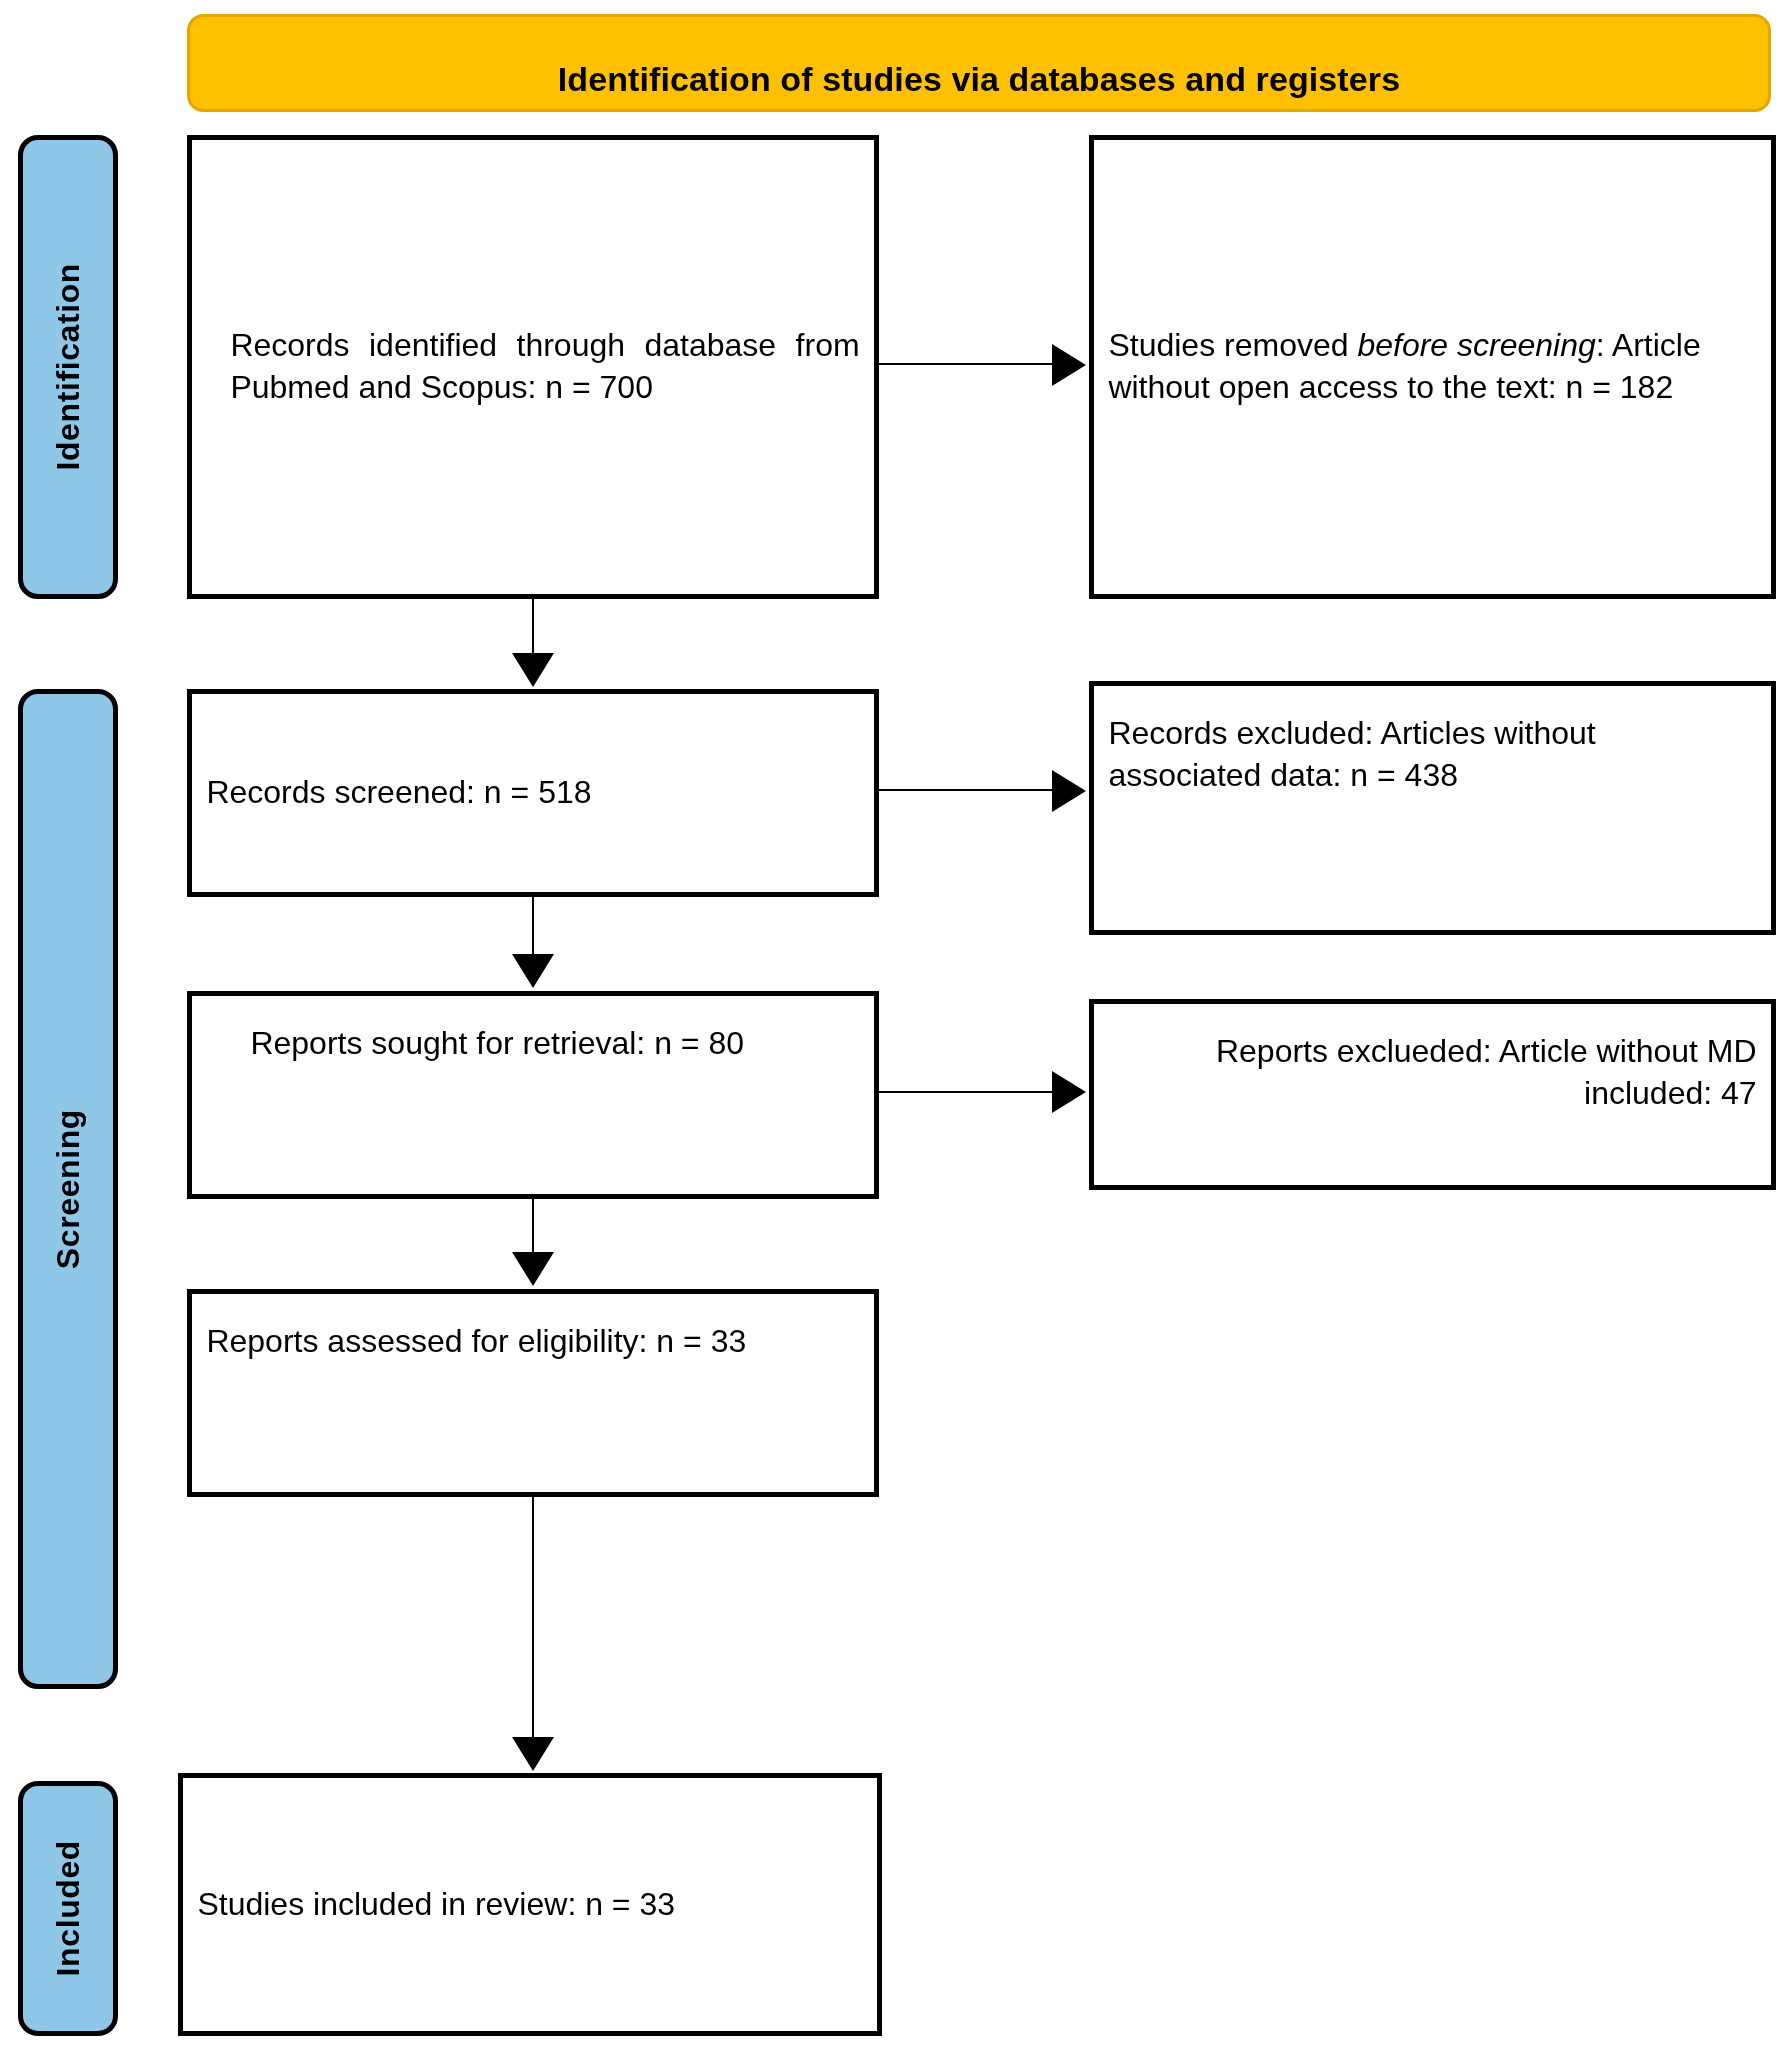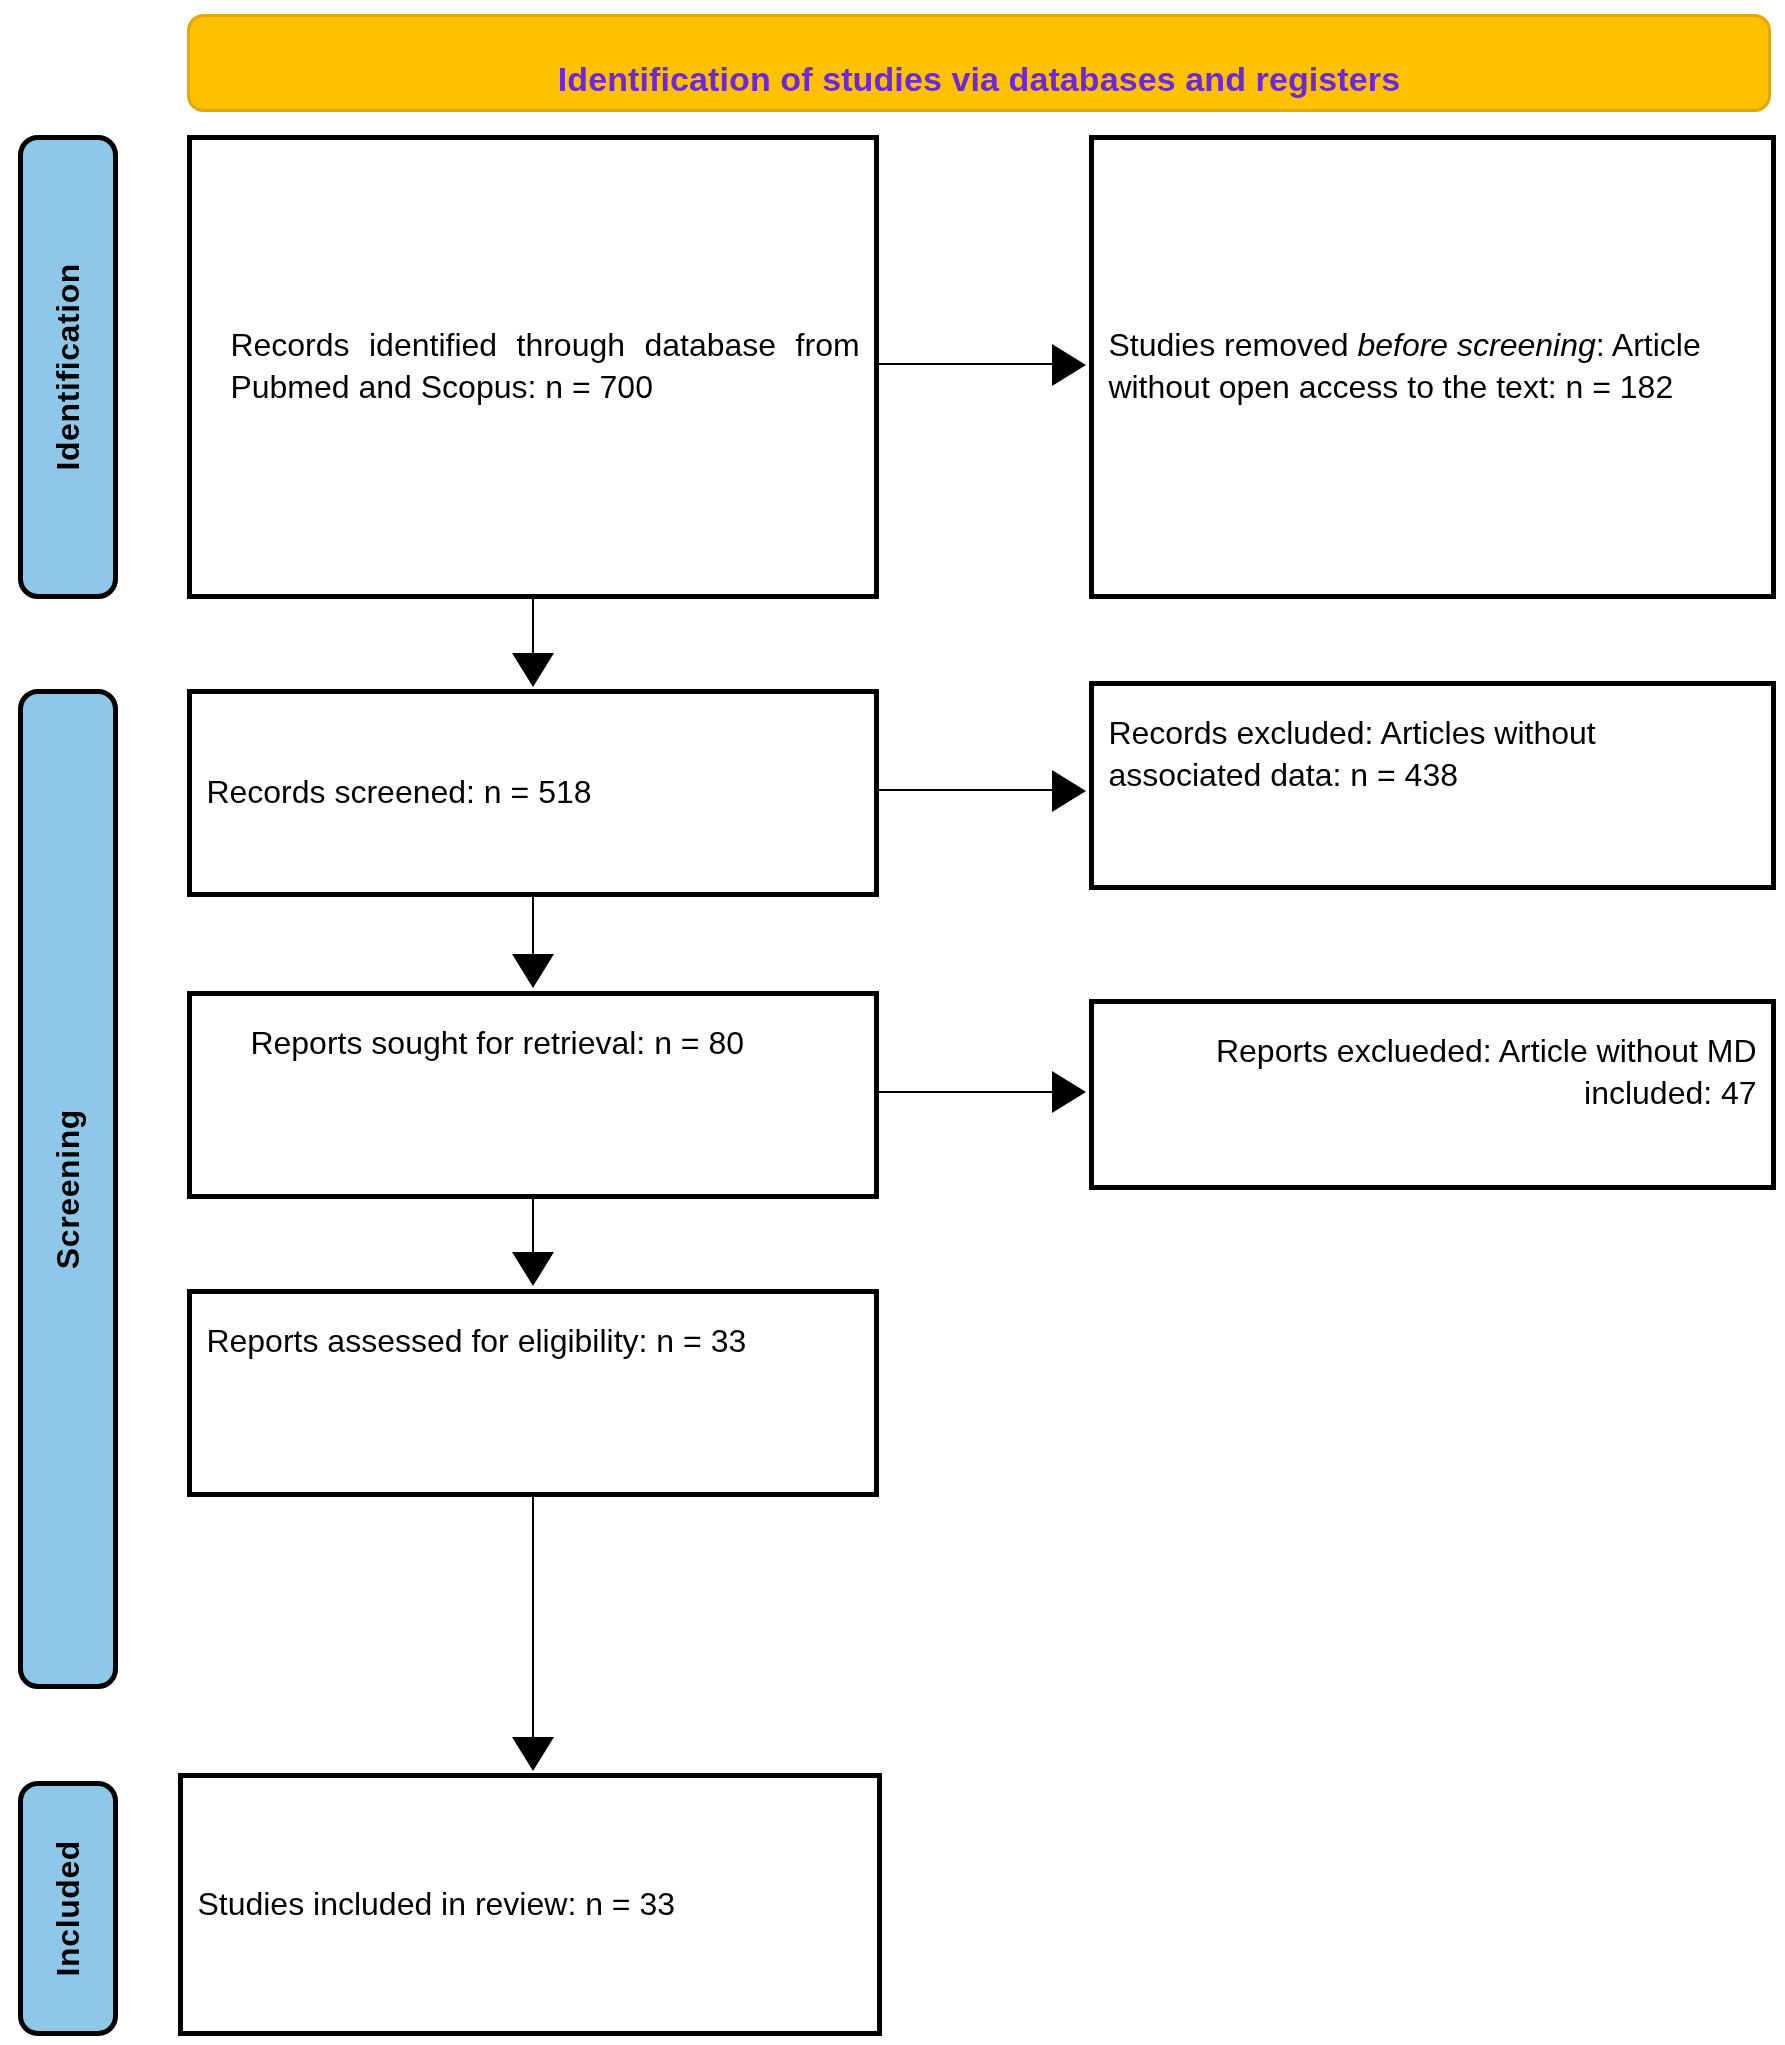--- a/index.html
+++ b/index.html
@@ -27,21 +27,21 @@
     border: 3.3px solid #e0a800;
     border-radius: 16.6px;
     box-sizing: border-box;
     display: flex;
     align-items: center;
     justify-content: center;
   }
   .banner-text {
     font-size: 34px;
     font-weight: bold;
-    color: #6d28d9;
+    color: #000000;
     letter-spacing: 0.1px;
     text-align: center;
     margin-top: 32px;
   }
 
   
   .stage {
     position: absolute;
     left: 18px;
     width: 100px;
@@ -83,21 +83,21 @@
     width: 100%;
     box-sizing: border-box;
   }
   .just { text-align: justify; text-align-last: left; margin-left: 24px; }
   .box-text i { font-style: italic; }
 
   
   #box-identified     { left: 187px;  top: 135px;  width: 692px; height: 464px; }
   #box-removed        { left: 1089px; top: 135px;  width: 687px; height: 464px; }
   #box-screened       { left: 187px;  top: 689px; width: 692px; height: 208px; }
-  #box-excluded-recs  { left: 1089px; top: 681px; width: 687px; height: 209px; align-items: center; }
+  #box-excluded-recs  { left: 1089px; top: 681px; width: 687px; height: 254px; align-items: center; }
   #box-sought         { left: 187px;  top: 991px; width: 692px; height: 208px; padding-left: 44px; }
   #box-excluded-reps  { left: 1089px; top: 999px; width: 687px; height: 191px; text-align: right; }
   #box-assessed       { left: 187px;  top: 1289px; width: 692px; height: 208px; }
   #box-included       { left: 178px;  top: 1773px; width: 704px; height: 263px; justify-content: center; }
 
   
   #box-identified .box-text,
   #box-removed .box-text { align-self: center; }
 
   .box.topalign .box-text { align-self: flex-start; padding-top: 27px; }

